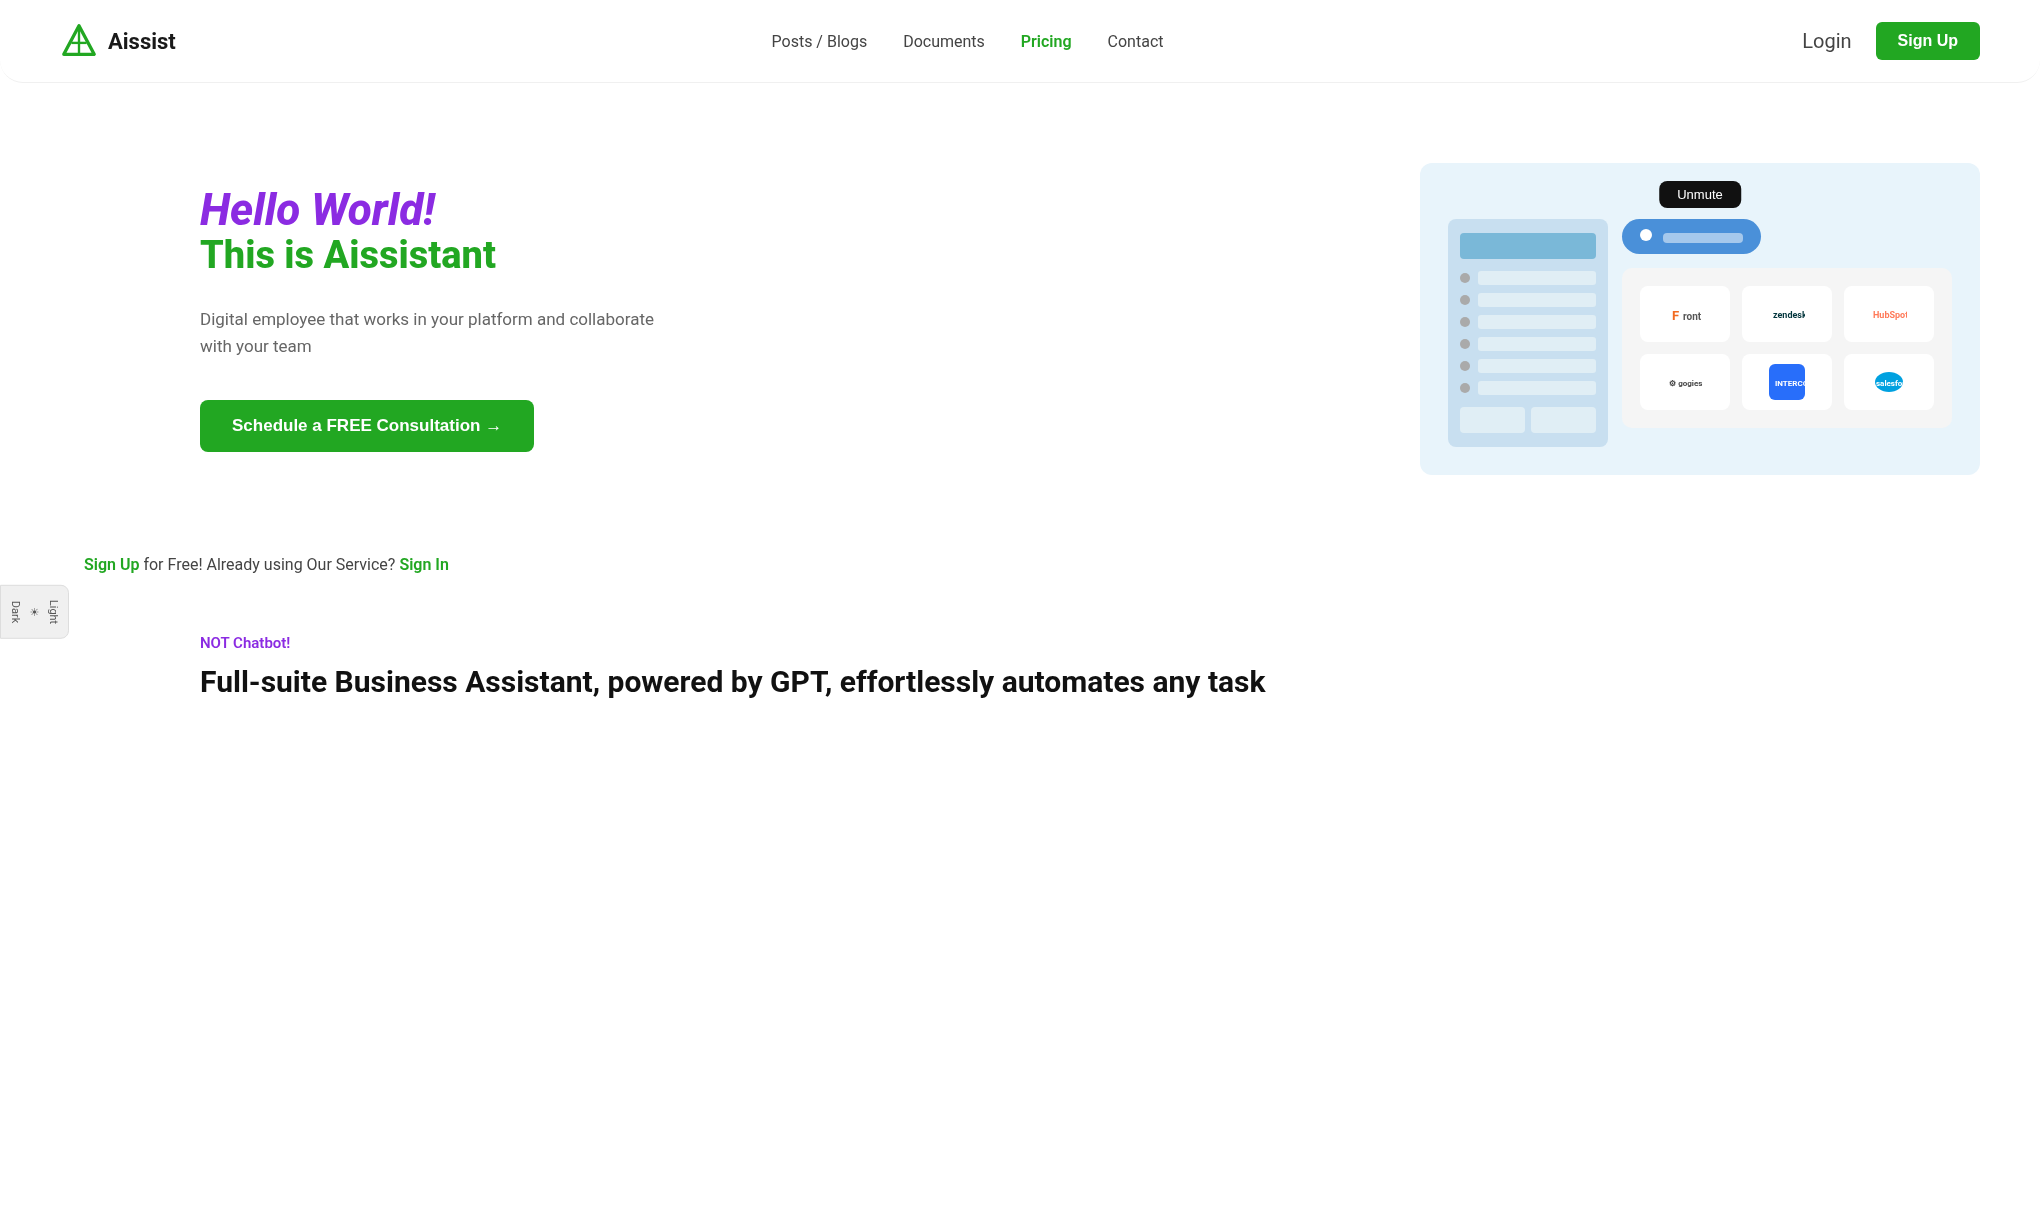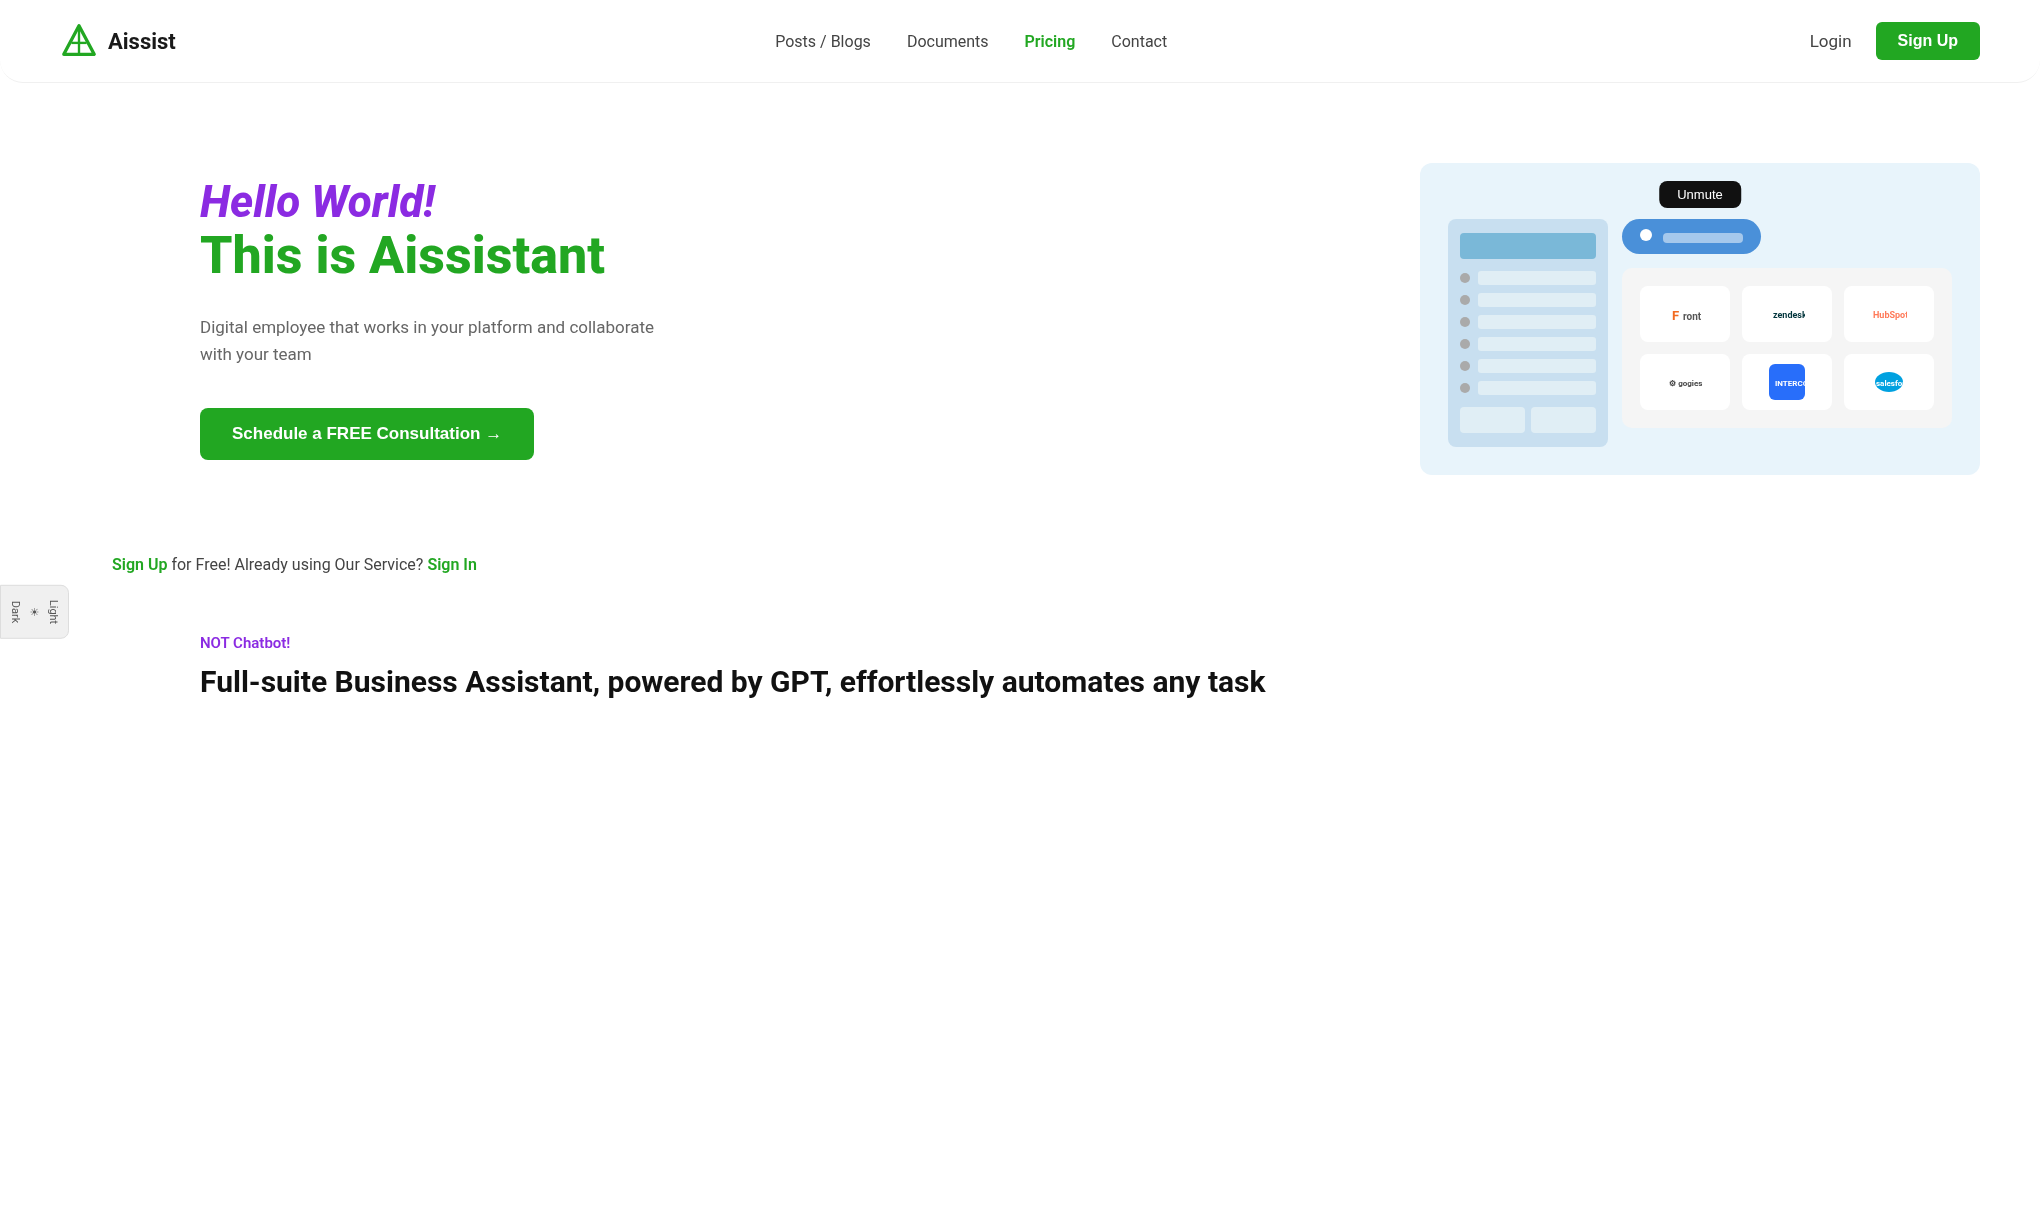--- a/index.html
+++ b/index.html
@@ -48,21 +48,21 @@
     .nav-link.active {
       color: #22a722;
       font-weight: 600;
     }
     .nav-actions {
       display: flex;
       align-items: center;
       gap: 24px;
     }
     .login-link {
-      font-size: 17px;
+      font-size: 20px;
       color: #444;
       text-decoration: none;
       cursor: pointer;
       margin-left: 43px;
     }
     .signup-btn {
       background: #22a722;
       color: #fff;
       border: none;
       border-radius: 6px;
@@ -85,21 +85,21 @@
       max-width: 480px;
     }
     .hero-title-line1 {
       font-size: 44px;
       font-weight: 800;
       color: #8B2BE2;
       line-height: 1.1;
       font-style: italic;
     }
     .hero-title-line2 {
-      font-size: 52px;
+      font-size: 38px;
       font-weight: 800;
       color: #22a722;
       line-height: 1.15;
       margin-bottom: 28px;
     }
     .hero-desc {
       font-size: 17px;
       color: #666;
       line-height: 1.6;
       margin-bottom: 40px;
@@ -239,21 +239,21 @@
     
     .int-front { color: #f26b21; }
     .int-zendesk { color: #03363d; }
     .int-hubspot { color: #ff7a59; }
     .int-google { color: #444; }
     .int-intercom { color: #286efa; }
     .int-salesforce { color: #00a1e0; }
 
     
     .signup-prompt {
-      padding: 20px 60px 20px 112px;
+      padding: 20px 60px 20px 84px;
       font-size: 16px;
       color: #444;
     }
     .signup-prompt a {
       color: #22a722;
       font-weight: 600;
       text-decoration: none;
     }
 
     

